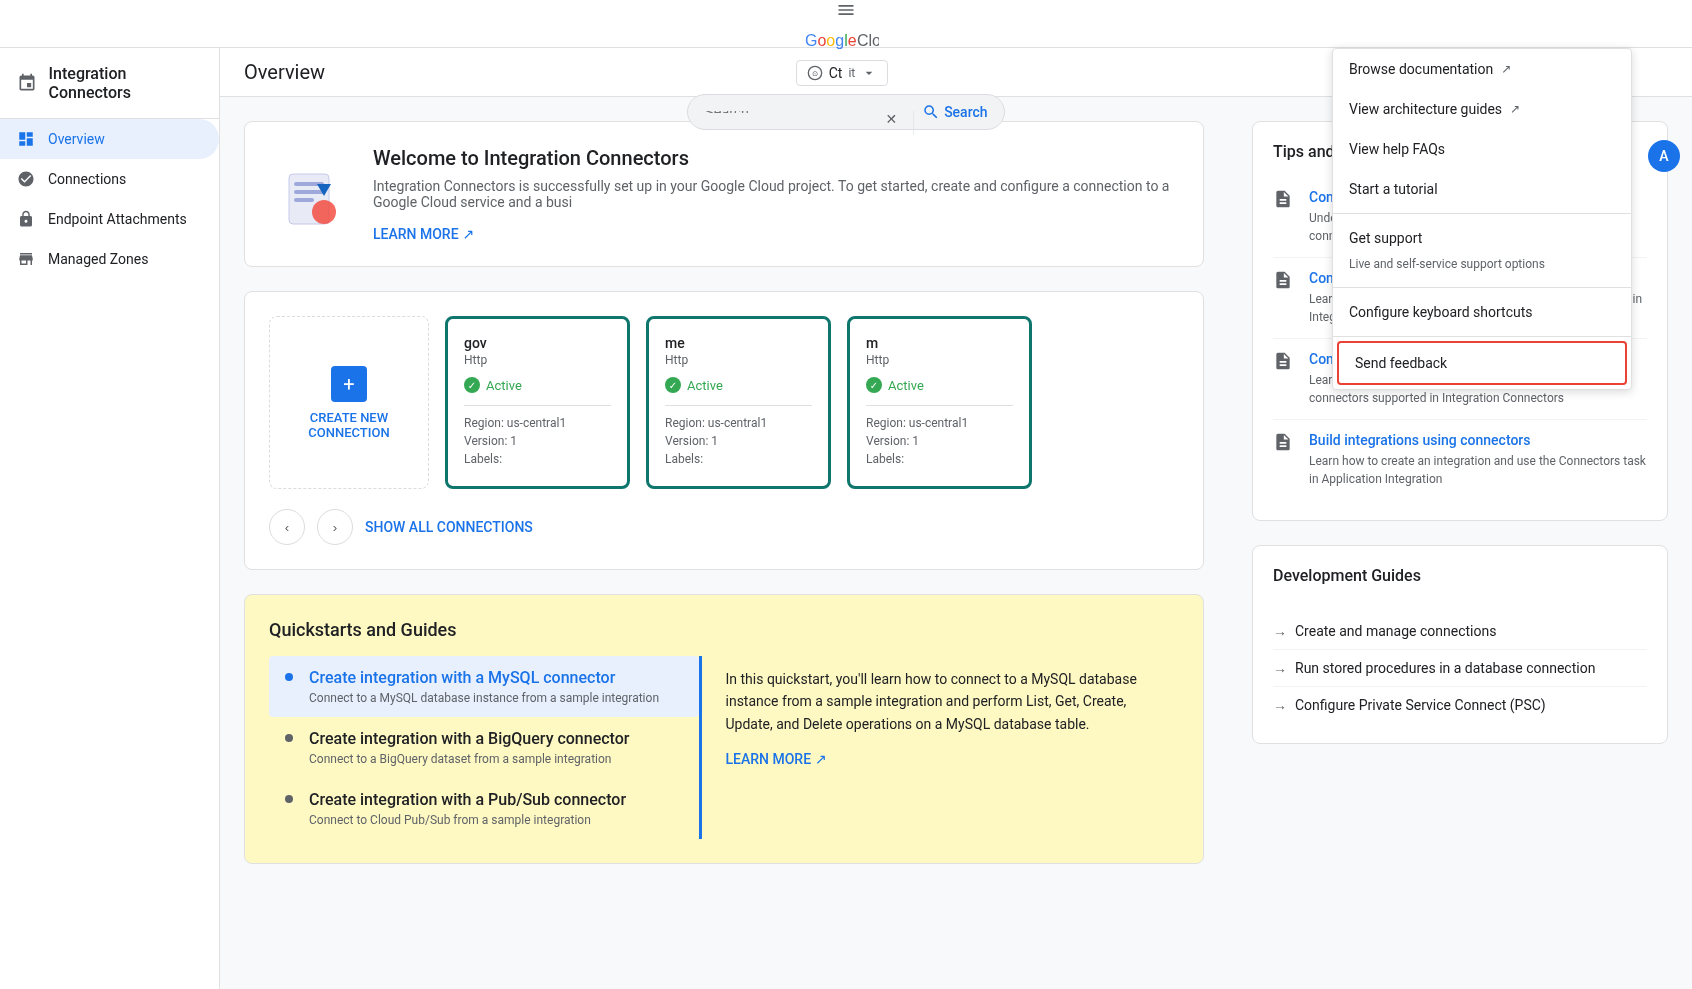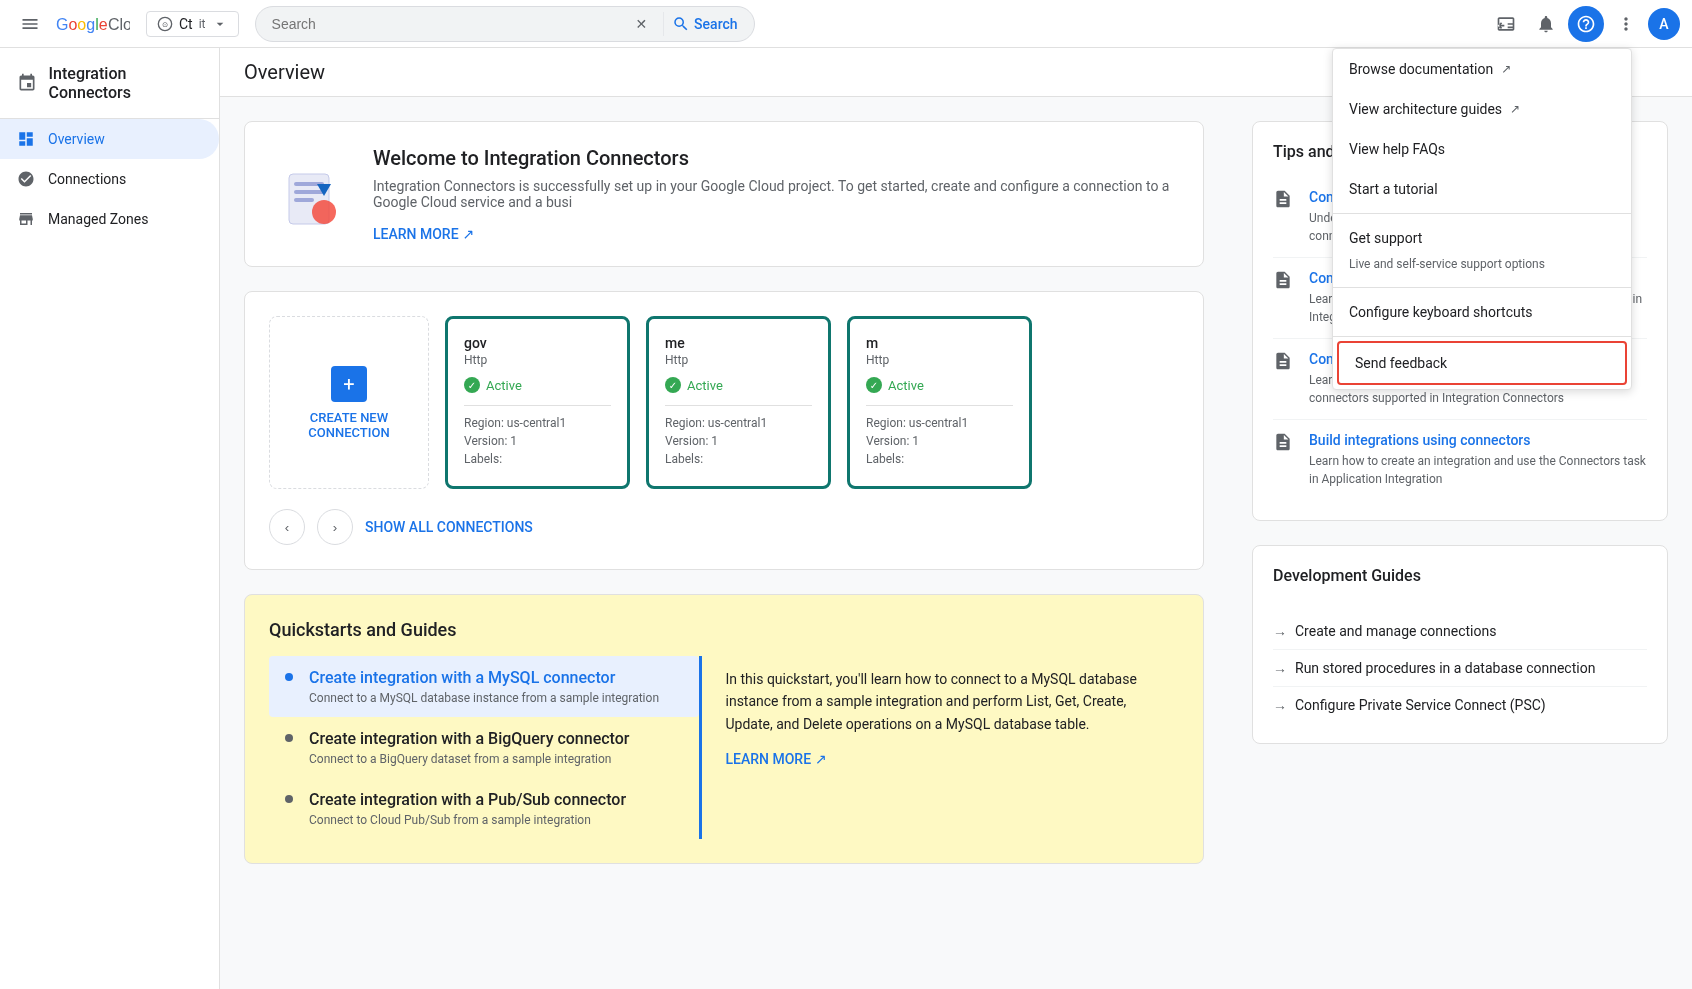--- a/index.html
+++ b/index.html
@@ -1,23 +1,23 @@
 <!DOCTYPE html>
 <html><head>
   <meta charset="utf-8">
   <style>
     * { margin: 0; padding: 0; box-sizing: border-box; }
     body { font-family: 'Google Sans', Roboto, Arial, sans-serif; font-size: 14px; color: #202124; background: #f8f9fa; overflow: hidden; }
 
     
-    .topbar { display: flex; align-items: center; height: 48px; background: #fff; border-bottom: 1px solid #e0e0e0; padding: 0 12px; gap: 8px; position: fixed; top: 0; left: 0; right: 0; z-index: 100; }
+    .topbar { display: flex; align-items: center; height: 48px; background: #fff; border-bottom: 1px solid #e0e0e0; padding: 0 12px; gap: 8px; position: fixed; top: 0; left: 0; right: 0; z-index: 100; flex-direction: column; }
     .topbar-menu { width: 32px; height: 32px; display: flex; align-items: center; justify-content: center; cursor: pointer; border-radius: 50%; }
     .topbar-logo { display: flex; align-items: center; gap: 6px; margin-right: 8px; }
     .project-selector { display: flex; align-items: center; gap: 6px; border: 1px solid #dadce0; border-radius: 4px; padding: 4px 10px; cursor: pointer; background: #fff; margin-right: 8px; }
-    .search-bar { flex: 1; display: flex; align-items: center; border: 1px solid #dadce0; border-radius: 24px; padding: 16px 16px; height: 36px; background: #f1f3f4; max-width: 600px; }
+    .search-bar { flex: 1; display: flex; border: 1px solid #dadce0; border-radius: 24px; padding: 16px 16px; height: 36px; background: #f1f3f4; max-width: 600px; }
     .search-bar input { border: none; background: transparent; outline: none; flex: 1; font-size: 14px; }
     .search-clear { cursor: pointer; color: #5f6368; margin-right: 8px; }
     .search-btn { display: flex; align-items: center; gap: 4px; cursor: pointer; color: #1a73e8; font-weight: 500; }
     .topbar-actions { display: flex; align-items: center; gap: 4px; margin-left: auto; }
     .icon-btn { width: 36px; height: 36px; display: flex; align-items: center; justify-content: center; cursor: pointer; border-radius: 50%; color: #5f6368; position: relative; }
     .icon-btn.help-active { background: #1a73e8; color: #fff; border-radius: 50%; }
     .avatar { width: 32px; height: 32px; border-radius: 50%; background: #1a73e8; display: flex; align-items: center; justify-content: center; color: #fff; font-weight: 500; cursor: pointer; }
 
     
     .layout { display: flex; margin-top: 48px; height: calc(100vh - 48px); }
@@ -236,20 +236,28 @@
         <div class="nav-item-icon">
           <svg width="18" height="18" viewBox="0 0 24 24" fill="#5f6368">
               <path d="M12 2C6.48 2 2 6.48 2 12s4.48 10 10 10 10-4.48 10-10S17.52 2 12 2zm-2 15l-5-5 1.41-1.41L10 14.17l7.59-7.59L19 8l-9 9z"></path>
             </svg>
         </div>
         <span>Connections</span>
       </div>
       <div class="nav-item">
         <div class="nav-item-icon">
           <svg width="18" height="18" viewBox="0 0 24 24" fill="#5f6368">
+              <path d="M18 8h-1V6c0-2.76-2.24-5-5-5S7 3.24 7 6v2H6c-1.1 0-2 .9-2 2v10c0 1.1.9 2 2 2h12c1.1 0 2-.9 2-2V10c0-1.1-.9-2-2-2zm-6 9c-1.1 0-2-.9-2-2s.9-2 2-2 2 .9 2 2-.9 2-2 2zm3.1-9H8.9V6c0-1.71 1.39-3.1 3.1-3.1 1.71 0 3.1 1.39 3.1 3.1v2z"></path>
+            </svg>
+        </div>
+        <span>Endpoint Attachments</span>
+      </div>
+      <div class="nav-item">
+        <div class="nav-item-icon">
+          <svg width="18" height="18" viewBox="0 0 24 24" fill="#5f6368">
               <path d="M20 4H4v2h16V4zm1 10v-2l-1-5H4l-1 5v2h1v6h10v-6h4v6h2v-6h1zm-9 4H6v-4h6v4z"></path>
             </svg>
         </div>
         <span>Managed Zones</span>
       </div>
     </nav>
   </div>
 
   <div style="flex:1; overflow-y:auto;">
     <div class="page-header">

